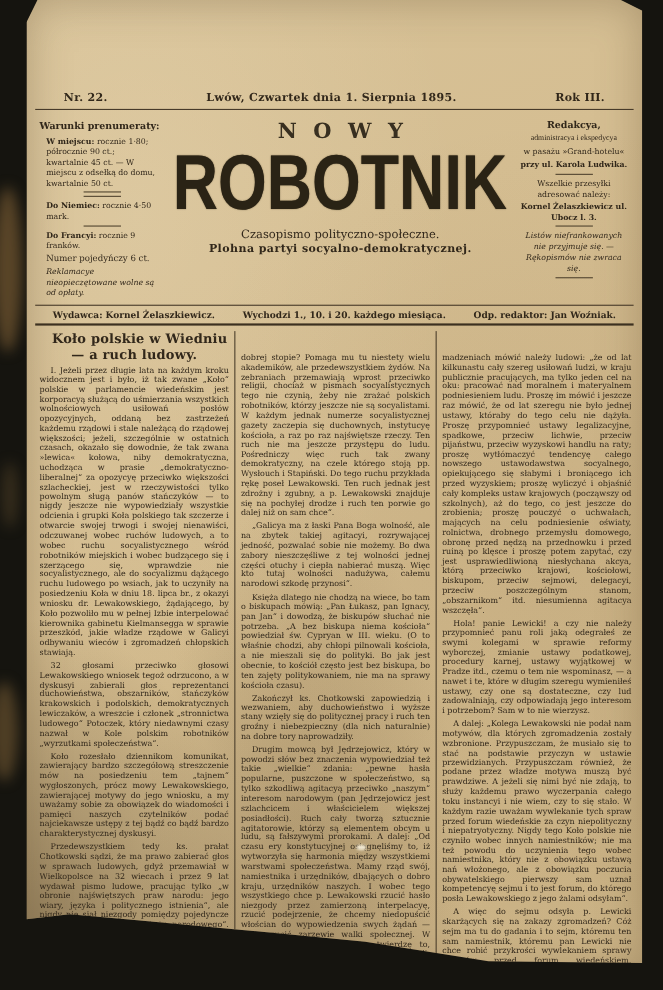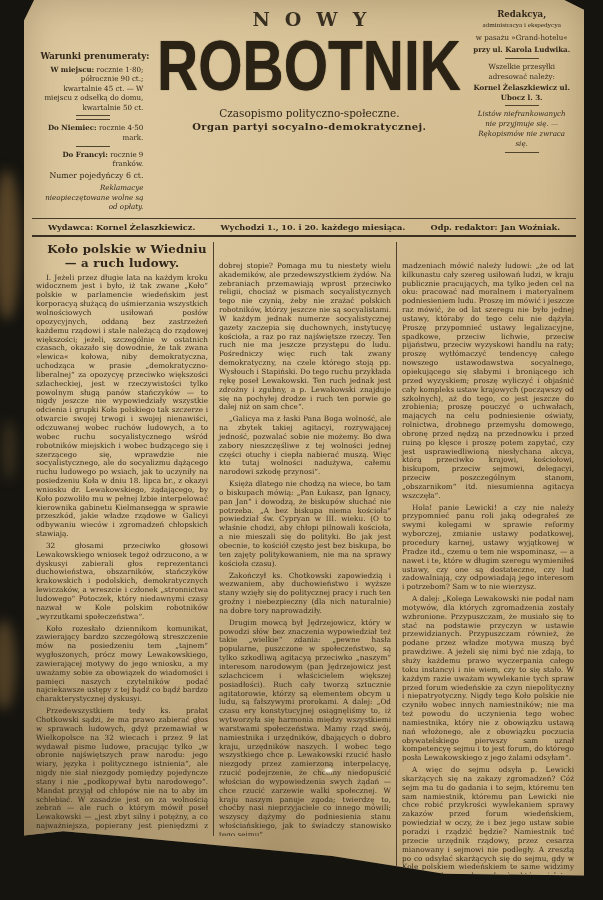--- a/index.html
+++ b/index.html
@@ -30,21 +30,21 @@
 
   
   .dateline{
     display:flex;justify-content:space-between;align-items:flex-end;
     padding:84px 26px 4px 26px;
     font-weight:bold;font-size:10px;letter-spacing:.3px;
     border-bottom:1px solid #473a29;
     margin:0 8px;
   }
   .masthead{display:flex;padding:6px 10px 0 12px;}
-  .m-left{width:182px;font-size:7.1px;line-height:1.35;text-align:right;margin-top:41px;}
+  .m-left{width:182px;font-size:7.1px;line-height:1.35;text-align:left;}
   .m-left .box-head{font-weight:bold;font-size:8.6px;margin:4px 0 2px;}
   .m-left p{margin:2px 6px;}
   .m-left .lead{font-weight:bold;}
   .tiny-rule{width:34px;border-top:1px solid #51442f;margin:3px auto;}
   .m-center{flex:1;text-align:center;padding-top:2px;}
   .nowy{font-size:19px;font-weight:bold;letter-spacing:15px;padding-left:15px;color:#382f20;}
   .robotnik{
     font-family:"Liberation Sans","DejaVu Sans",sans-serif;
     font-size:60px;font-weight:bold;letter-spacing:0px;
     transform:scaleY(1.18) scaleX(.95);transform-origin:center top;
@@ -84,40 +84,45 @@
 </head>
 <body>
 
 <div class="photo">
   <div class="photo-blob blob1"></div>
   <div class="photo-blob blob2"></div>
   <div class="photo-blob blob3"></div>
 
   <div class="page">
 
+    <div class="dateline">
+      <span>Nr. 22.</span>
+      <span>Lwów, Czwartek dnia 1. Sierpnia 1895.</span>
+      <span>Rok III.</span>
+    </div>
 
     <div class="masthead">
 
       <div class="m-left">
         <div class="box-head">Warunki prenumeraty:</div>
         <p><span class="lead">W miejscu:</span> <span>rocznie 1·80; półrocznie 90 ct.; kwartalnie 45 ct. — W miejscu z odsełką do domu, kwartalnie 50 ct.</span></p>
         <div class="tiny-rule"></div>
         <div class="tiny-rule"></div>
         <p><span class="lead">Do Niemiec:</span> <span>rocznie 4·50 mark.</span></p>
         <div class="tiny-rule"></div>
         <p><span class="lead">Do Francyi:</span> <span>rocznie 9 franków.</span></p>
         <p style="font-size:7.8px;">Numer pojedyńczy 6 ct.</p>
         <p class="ital" style="font-style:italic">Reklamacye nieopieczętowane wolne są od opłaty.</p>
       </div>
 
       <div class="m-center">
         <div class="nowy">NOWY</div>
         <div class="robotnik">ROBOTNIK</div>
         <div class="sub1">Czasopismo polityczno-społeczne.</div>
-        <div class="sub2">Organ partyi socyalno-demokratycznej.</div>
+        <div class="sub2">Plohna partyi socyalno-demokratycznej.</div>
       </div>
 
       <div class="m-right">
         <p class="r-head">Redakcya,</p>
         <p style="margin-top:-1px;font-family:Liberation Serif, serif;">administracya i ekspedycya</p>
         <p>w pasażu »Grand-hotelu«</p>
         <p class="strong">przy ul. Karola Ludwika.</p>
         <div class="tiny-rule"></div>
         <p>Wszelkie przesyłki adresować należy:</p>
         <p class="strong" style="margin-top:-1px;">Kornel Żelaszkiewicz ul. Ubocz l. 3.</p>

